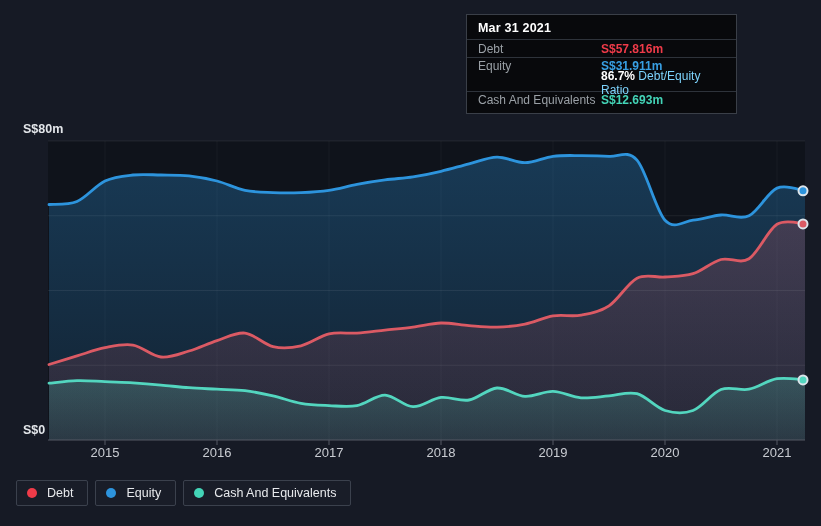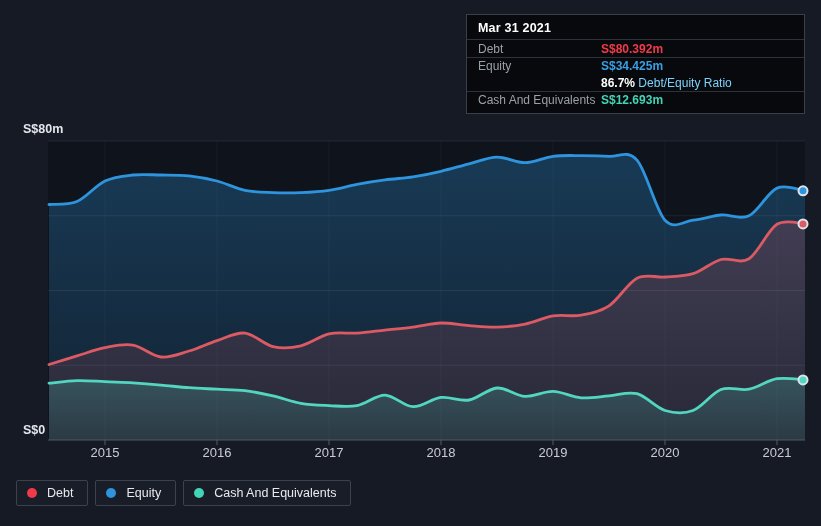--- a/index.html
+++ b/index.html
@@ -8,21 +8,21 @@
     position:relative;
     background:#161a25;
     font-family:"Liberation Sans", sans-serif;
     overflow:hidden;
     color:#e8eaed;
   }
   #chart-svg { position:absolute; left:0; top:0; }
 
   
   .tooltip {
-    position:absolute; left:466px; top:14px; width:339px;
+    position:absolute; left:466px; top:14px; width:271px;
     background:#08090c;
     border:1px solid #3a3f48;
   }
   .tt-title {
     padding:6px 11px 4px 11px;
     font-size:12.5px; font-weight:bold; color:#ffffff;
     border-bottom:1px solid #2e333b;
     letter-spacing:.2px;
   }
   .tt-row {
@@ -110,26 +110,26 @@
     <circle cx="803" cy="190.8320875" r="4.5" fill="#2d94dd" stroke="#dce4eb" stroke-width="2"></circle>
     <circle cx="803" cy="223.9127" r="4.5" fill="#db5a64" stroke="#dce4eb" stroke-width="2"></circle>
     <circle cx="803" cy="379.938375" r="4.5" fill="#53d6bf" stroke="#dce4eb" stroke-width="2"></circle>
   </svg>
 
 <div class="tooltip">
   <div class="tt-title">Mar 31 2021</div>
 
   <div class="tt-row">
     <span class="tt-label">Debt</span>
-    <span class="tt-value" style="color: rgb(239, 59, 73);">S$80.392m</span>
+    <span class="tt-value" style="color: rgb(239, 59, 73);">S$57.816m</span>
   </div>
 
   <div class="tt-row tt-sep">
     <span class="tt-label">Equity</span>
-    <span class="tt-value" style="color: rgb(56, 159, 227);">S$34.425m</span>
+    <span class="tt-value" style="color: rgb(56, 159, 227);">S$31.911m</span>
   </div>
 
   <div class="tt-row">
     <span class="tt-label"></span>
     <span><span class="tt-ratio-bold">86.7%</span><span class="tt-ratio-rest"> Debt/Equity Ratio</span></span>
   </div>
 
   <div class="tt-row tt-sep">
     <span class="tt-label">Cash And Equivalents</span>
     <span class="tt-value" style="color: rgb(67, 212, 183);">S$12.693m</span>

